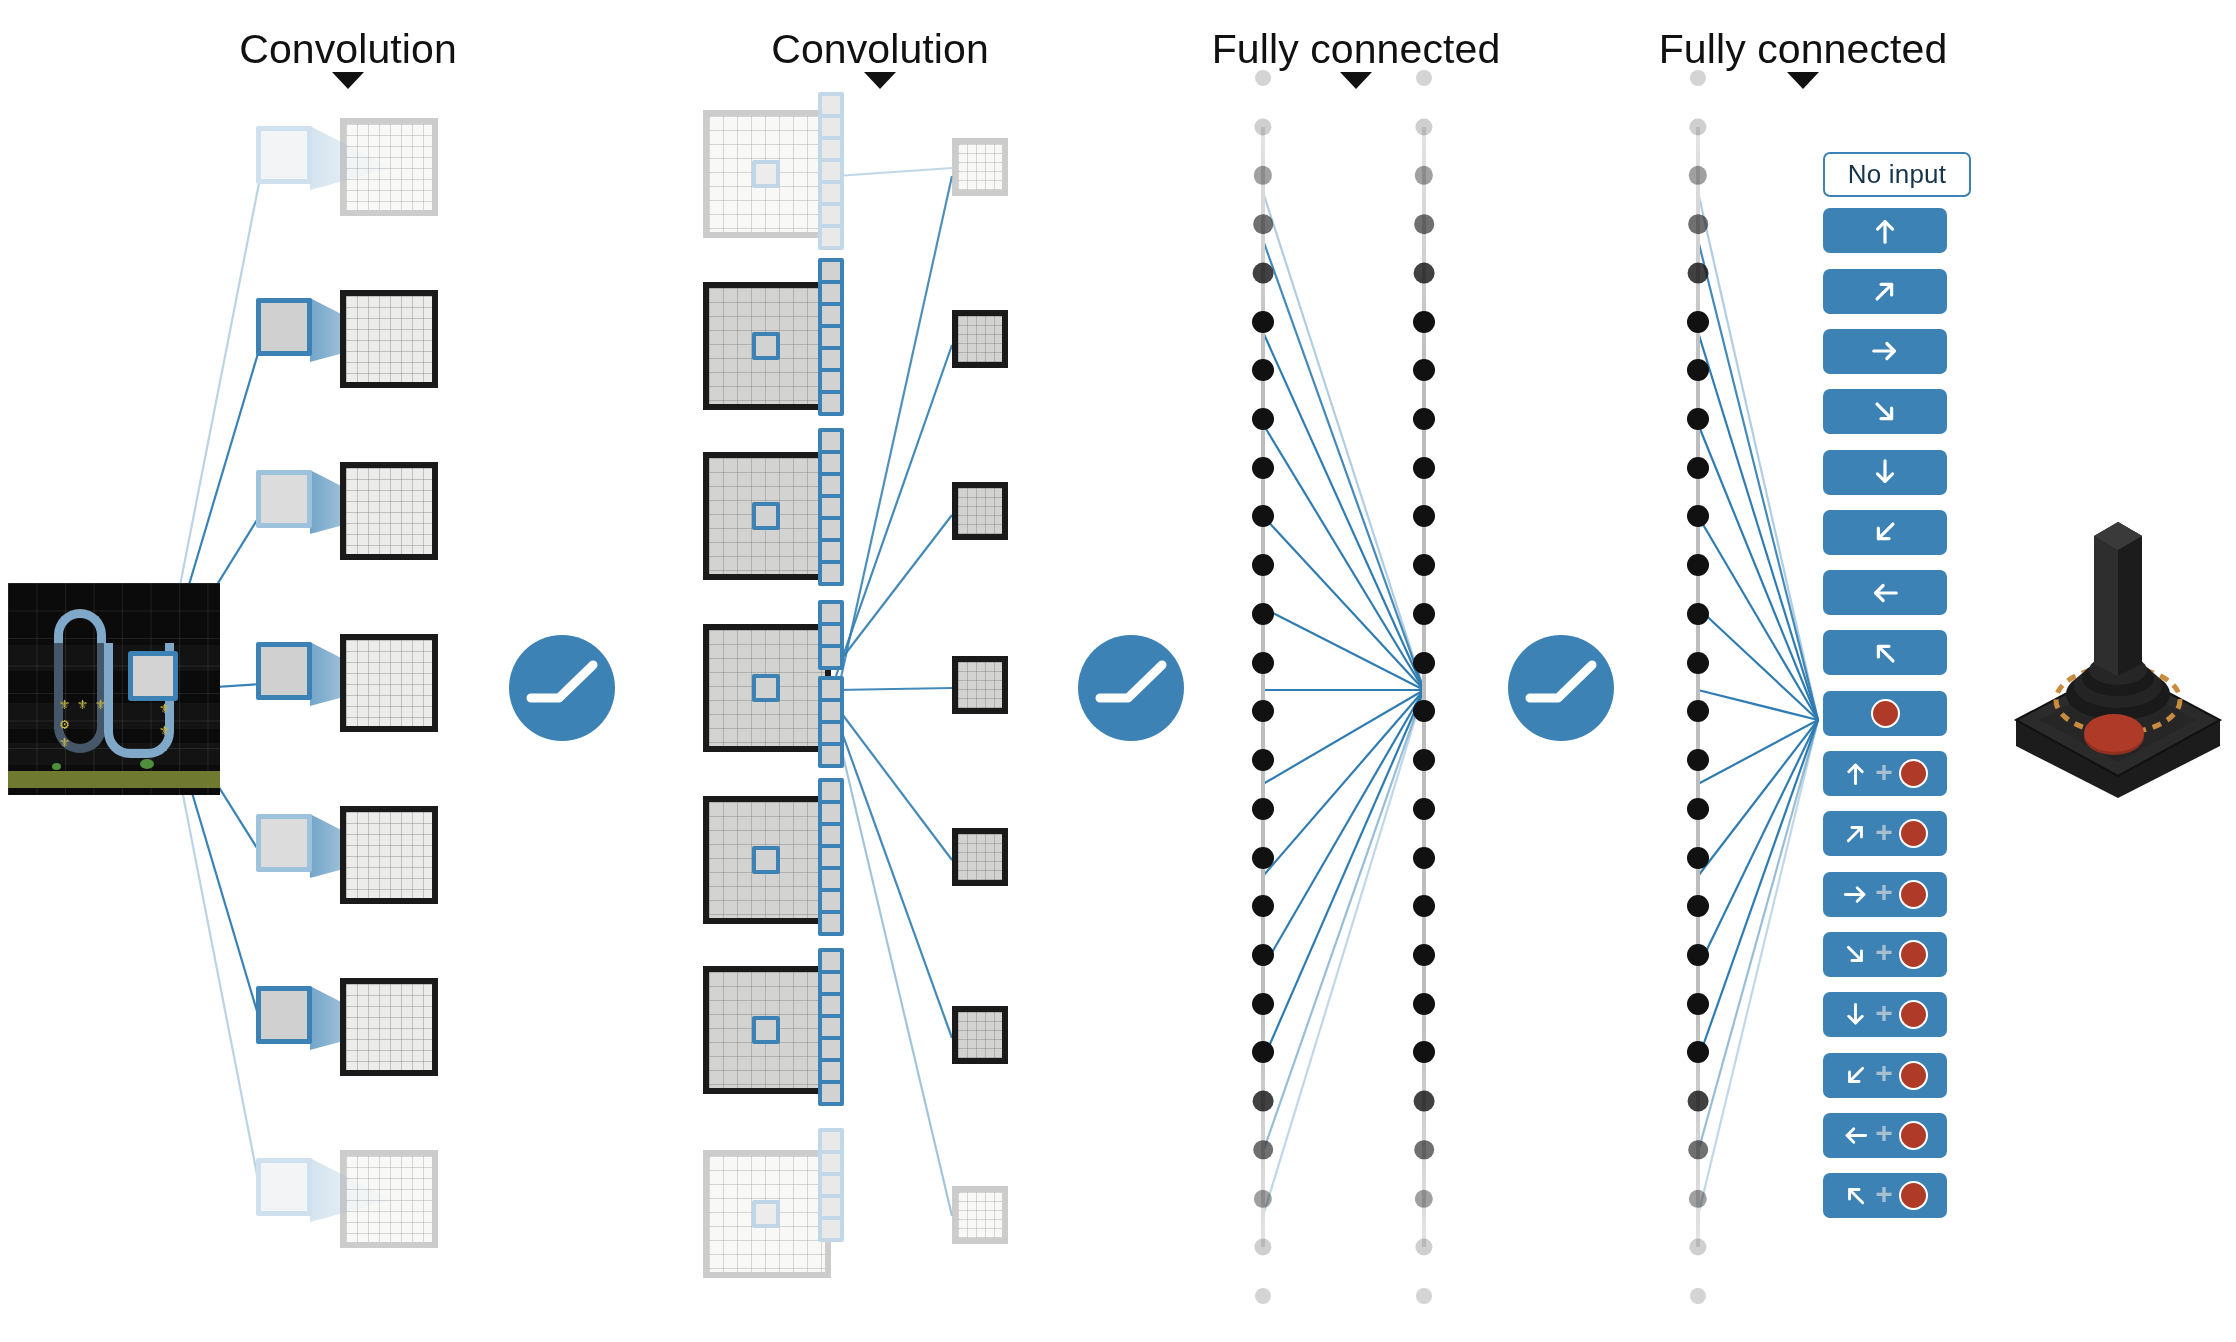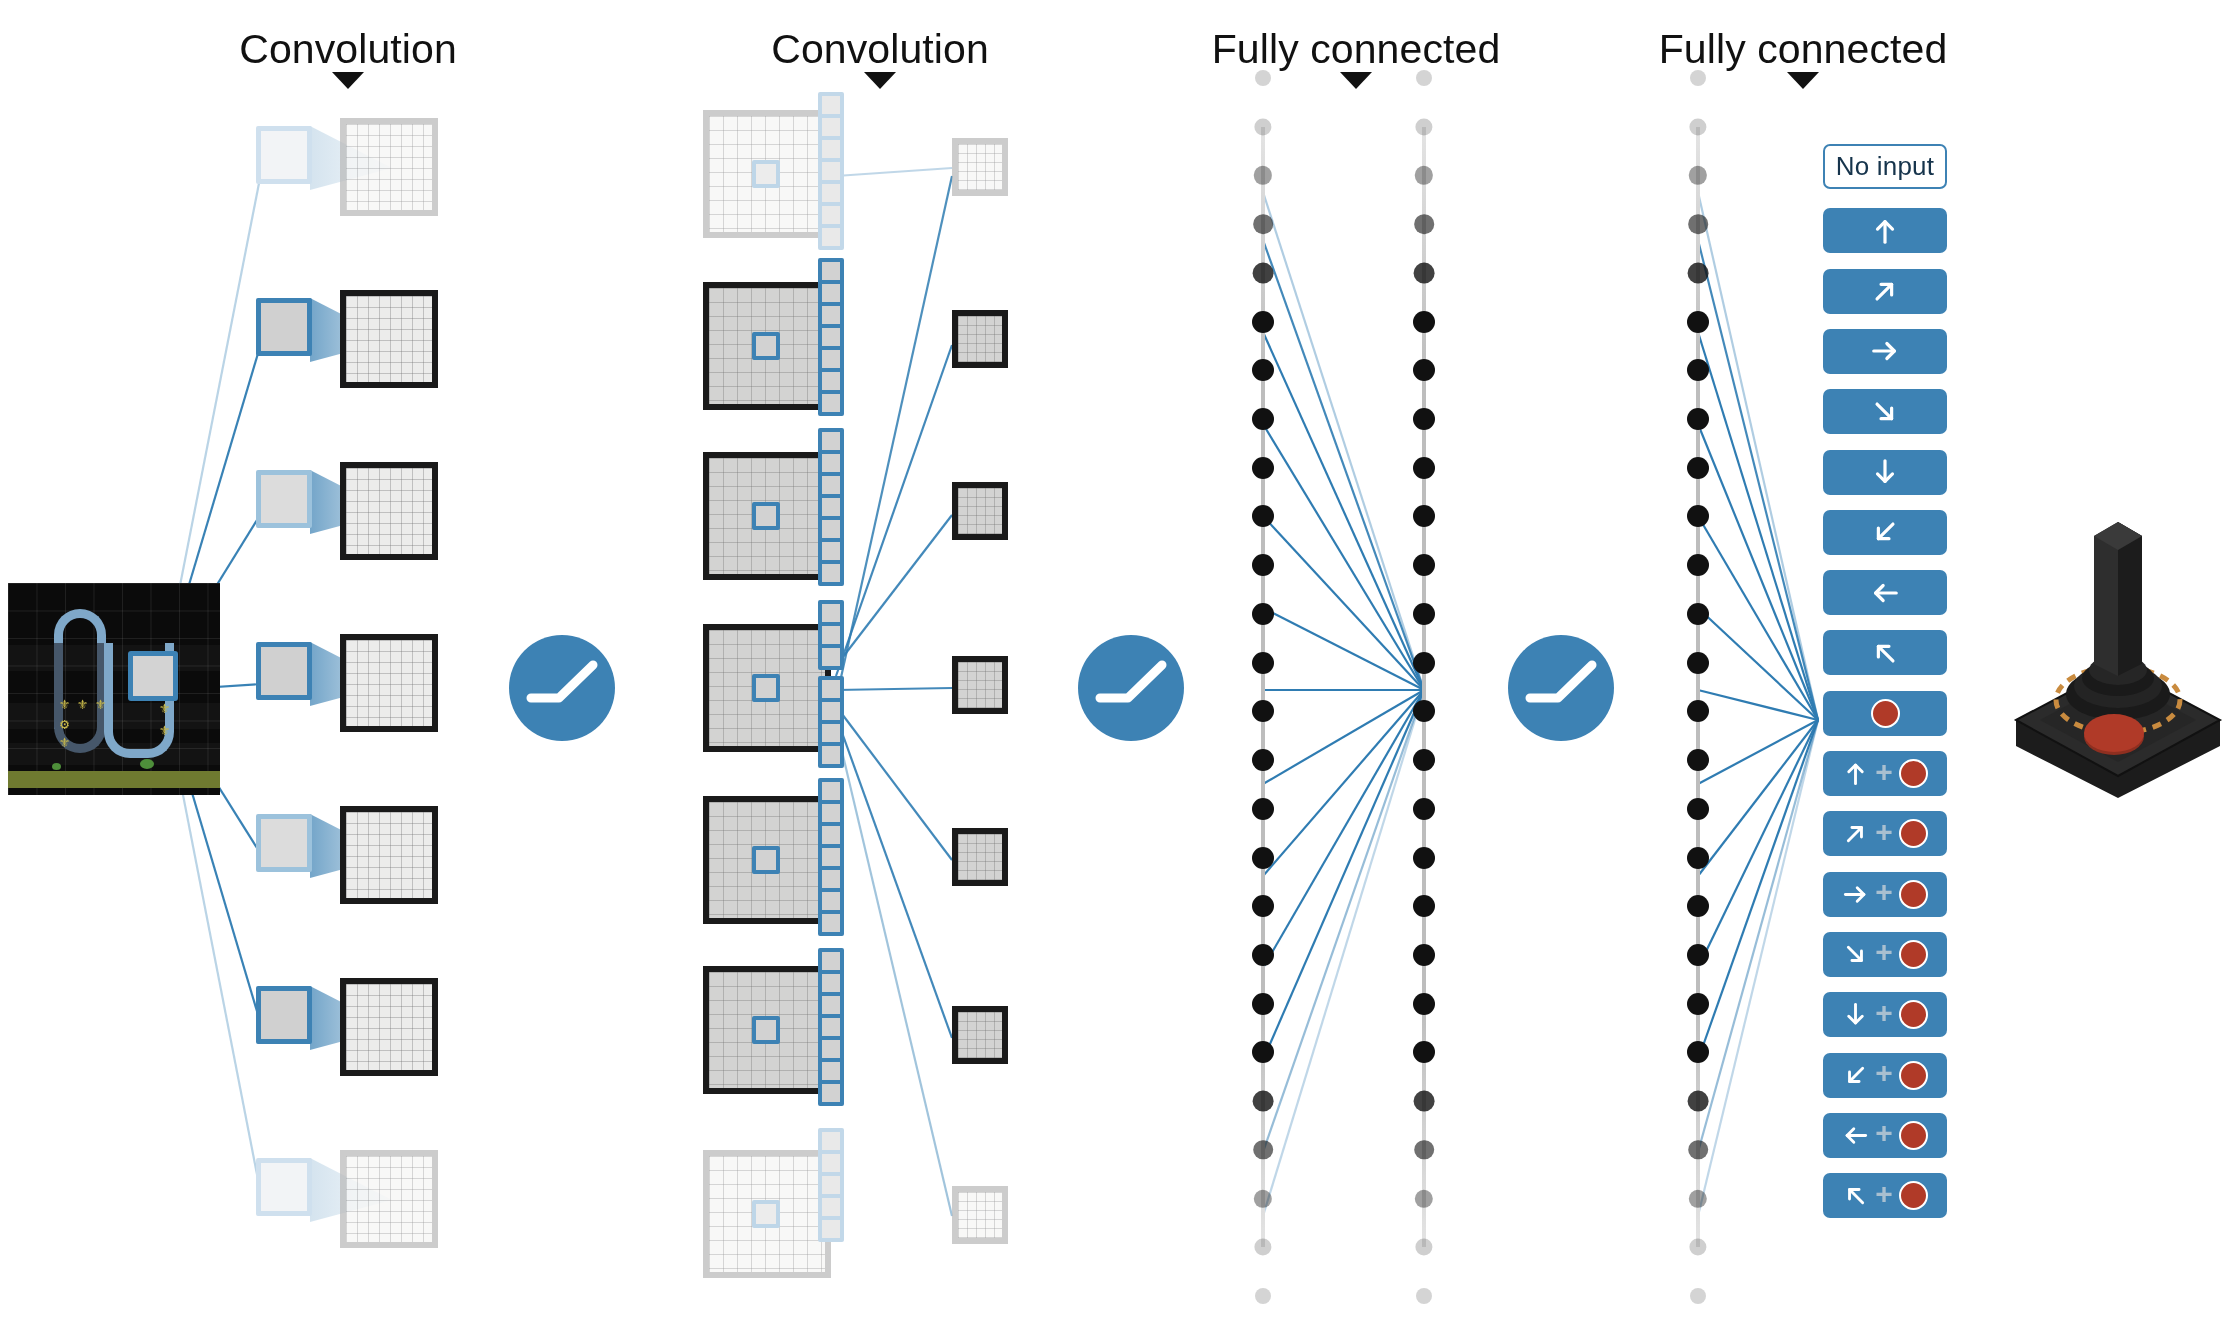--- a/index.html
+++ b/index.html
@@ -504,21 +504,21 @@
       <div class="fc-node" style="top: 1296px; width: 16px; height: 16px; background: rgba(17, 17, 17, 0.18);"></div>
     </div>
 
   <div class="relu" style="left:1508px;top:635px;width:106px;height:106px;">
     <svg viewBox="0 0 106 106">
       <polyline points="22,63 50,63 84,30" fill="none" stroke="#ffffff" stroke-width="9" stroke-linecap="round" stroke-linejoin="round"></polyline>
     </svg>
   </div>
 
   <div class="action-list" id="action-list" style="left:0;top:0;width:2236px;height:1342px;">
-      <div class="act noinput" style="left: 1823px; top: 144px; width: 124px; height: 45px;">
+      <div class="act noinput" style="left: 1823px; top: 152px; width: 148px; height: 45px;">
         <span>No input</span>
       </div>
       <div class="act" style="left: 1823px; top: 208.3px; width: 124px; height: 45px;">
         <svg viewBox="0 0 32 32" width="30" height="30" style="transform: rotate(-90deg);">
           <g fill="none" stroke="#ffffff" stroke-width="3.4" stroke-linecap="round" stroke-linejoin="round">
             <line x1="4" y1="16" x2="26" y2="16"></line>
             <polyline points="18,8 26,16 18,24"></polyline>
           </g>
         </svg>
       </div>

